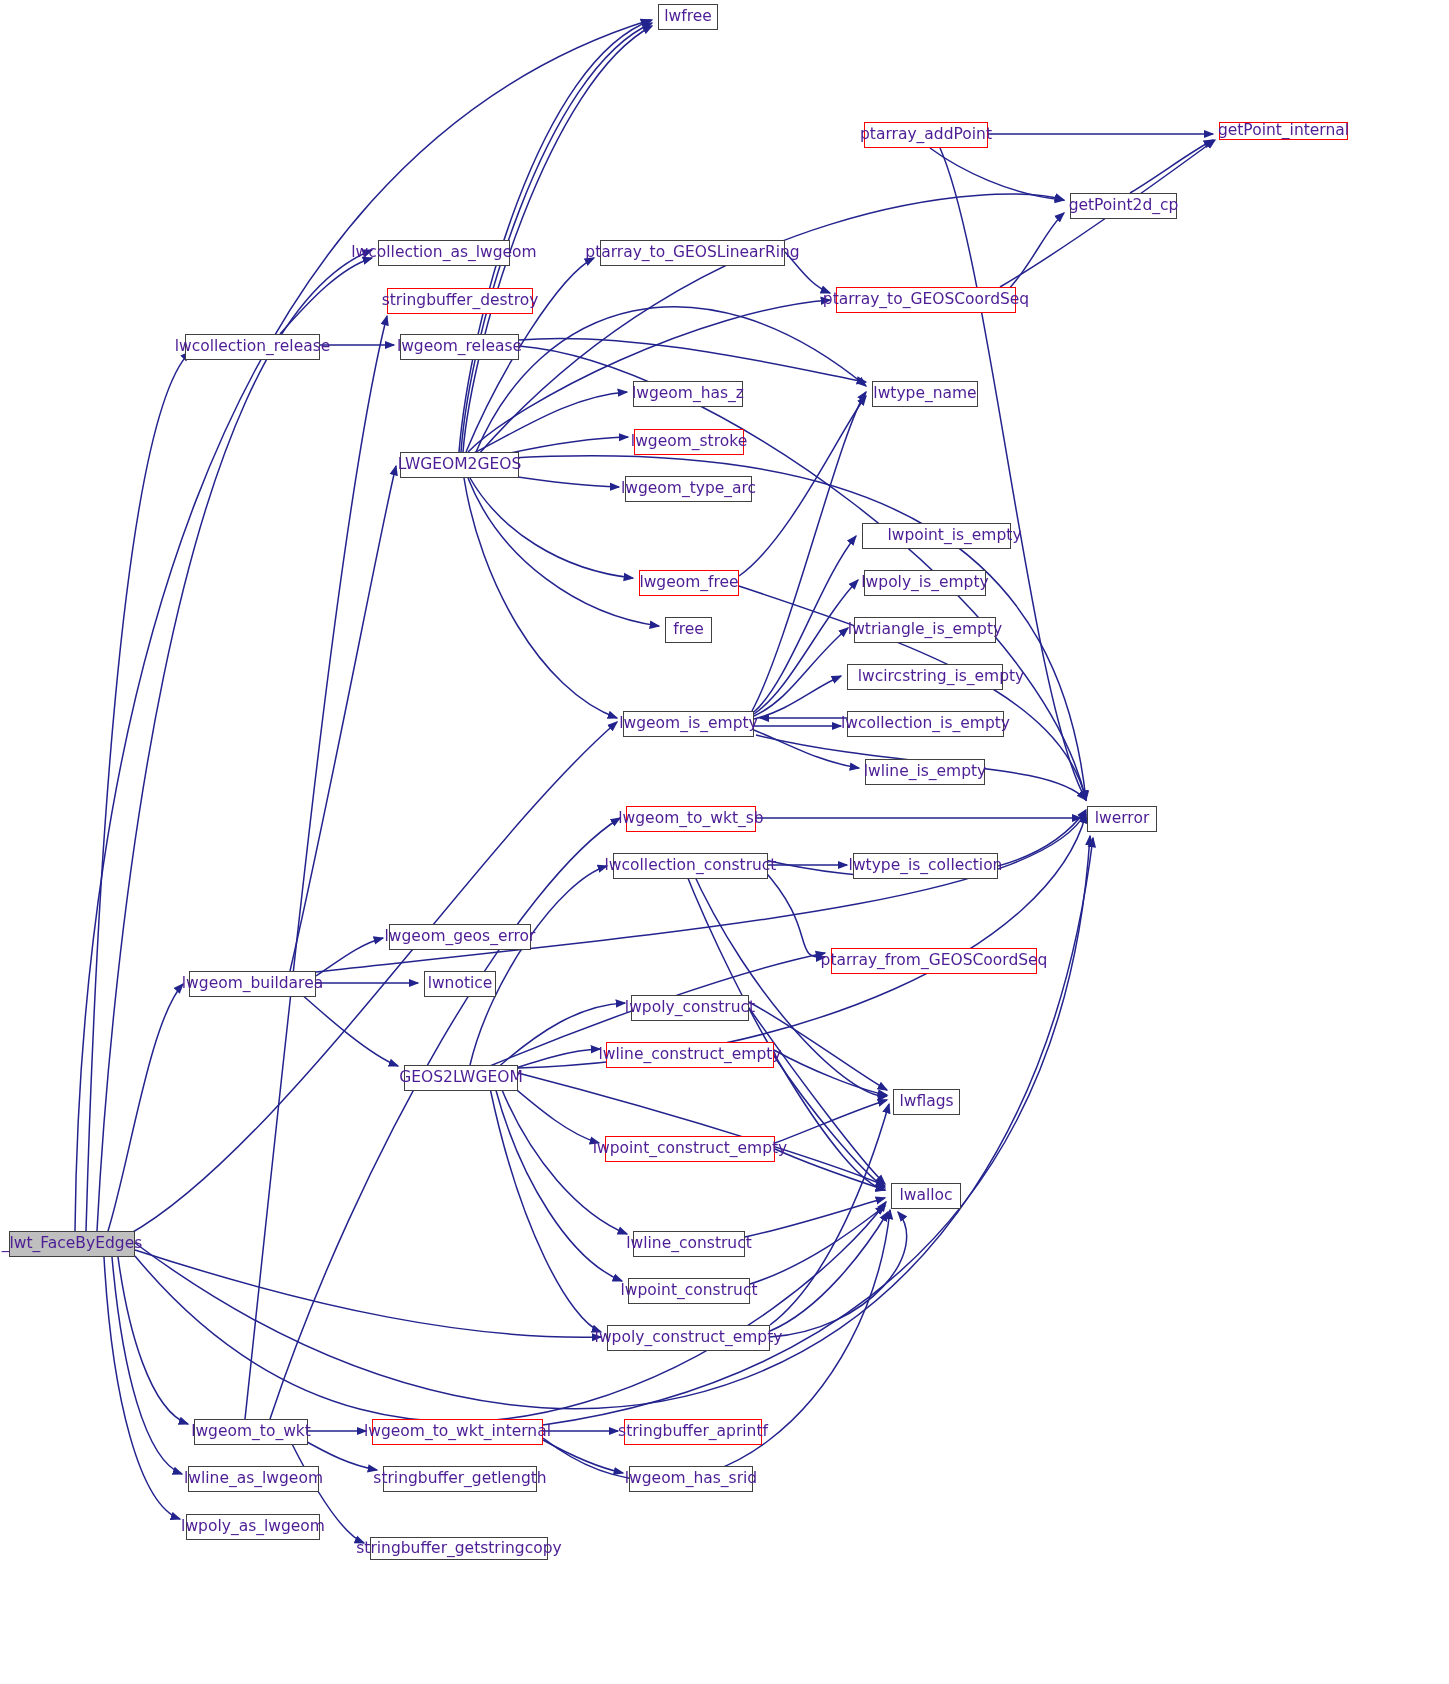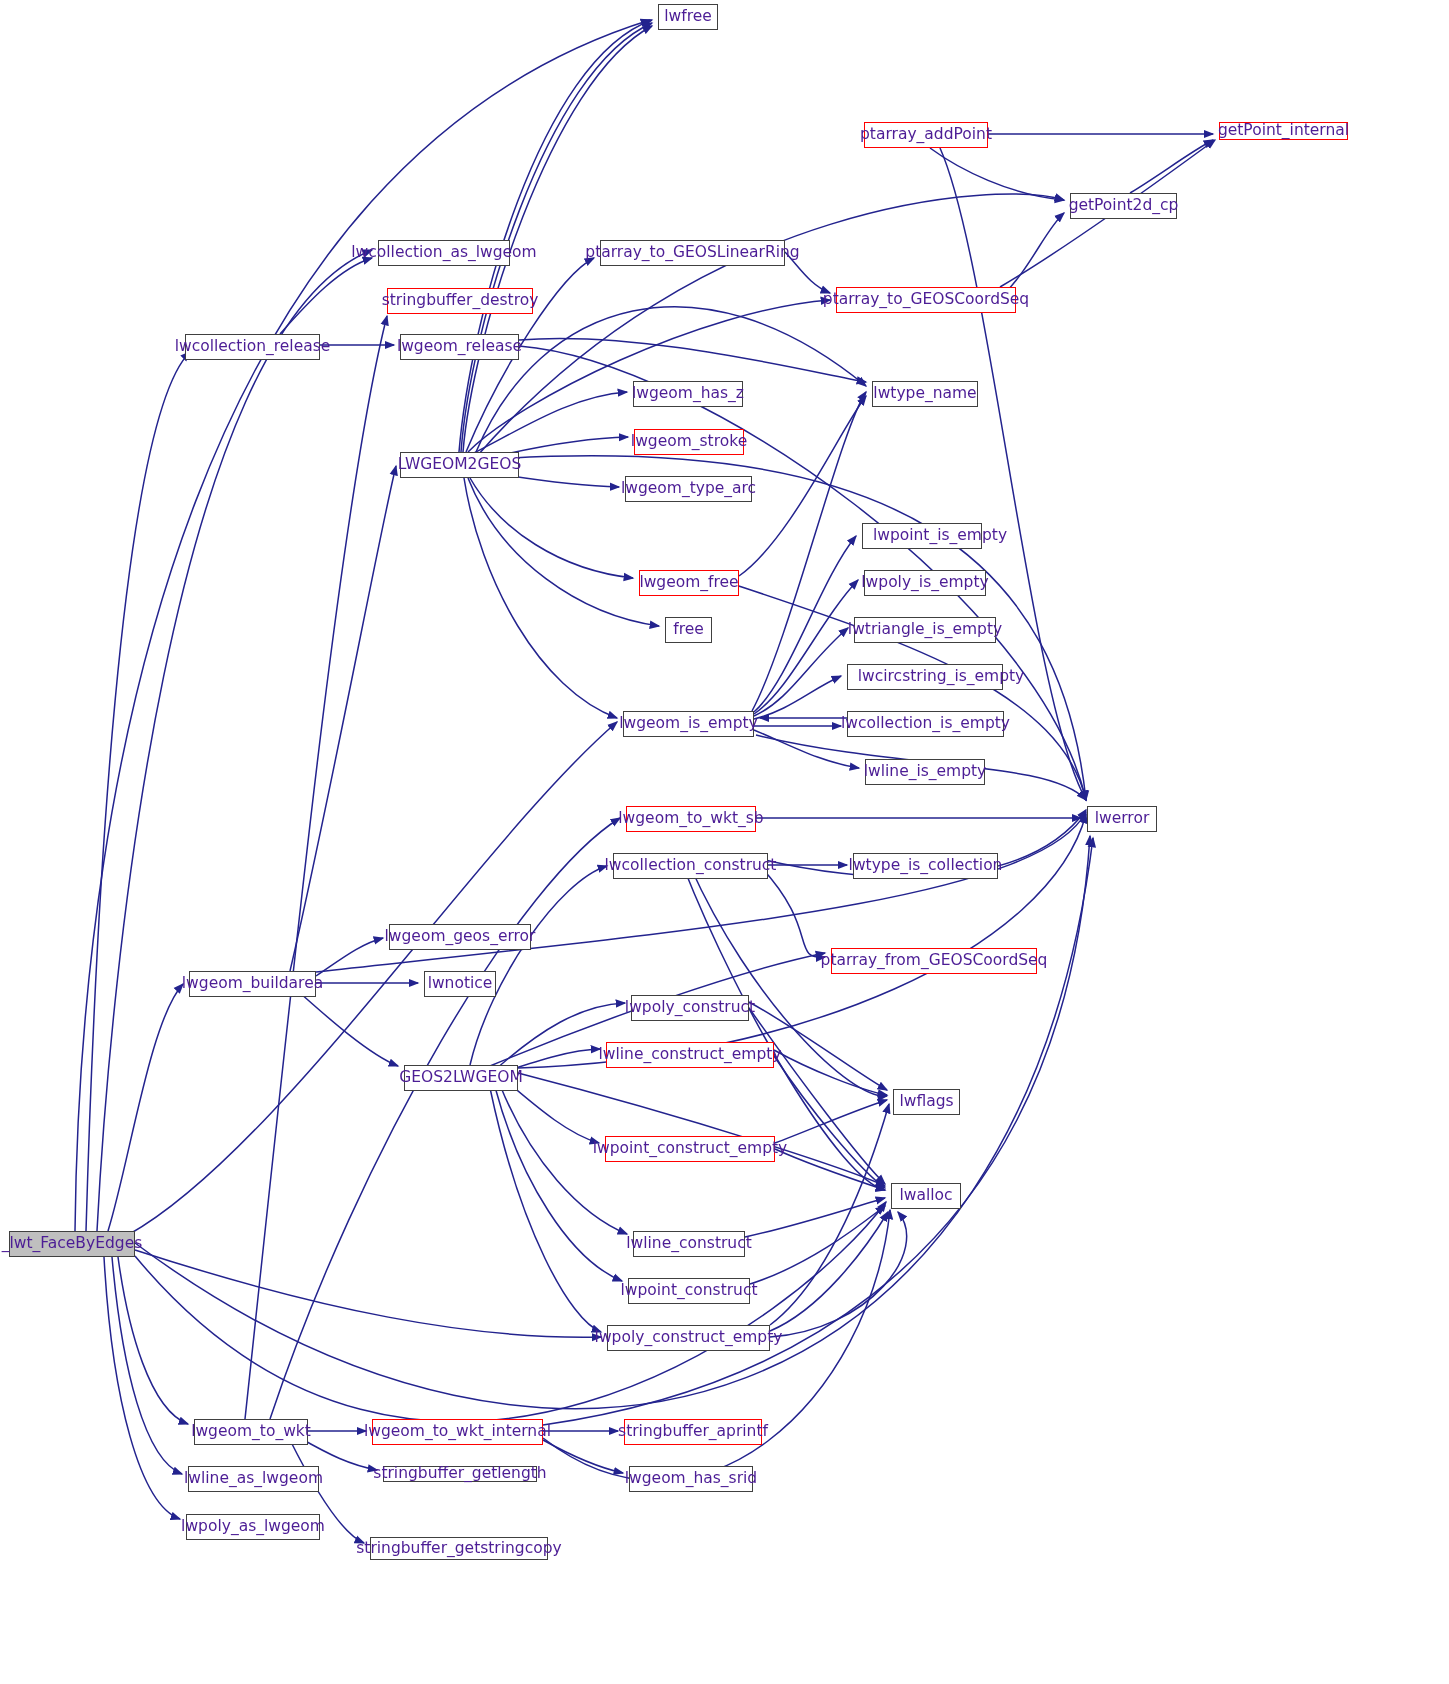--- a/index.html
+++ b/index.html
@@ -207,21 +207,21 @@
   </div>
   <div class="node red" style="left:634px;top:429px;width:110px;height:26px;">
     <span class="node-label">lwgeom_stroke</span>
   </div>
   <div class="node" style="left:400px;top:452px;width:119px;height:26px;">
     <span class="node-label">LWGEOM2GEOS</span>
   </div>
   <div class="node" style="left:625px;top:476px;width:127px;height:26px;">
     <span class="node-label">lwgeom_type_arc</span>
   </div>
-  <div class="node" style="left:862px;top:523px;width:120px;height:26px;padding-left:36px;">
+  <div class="node" style="left:862px;top:523px;width:149px;height:26px;padding-left:36px;">
     <span class="node-label">lwpoint_is_empty</span>
   </div>
   <div class="node red" style="left:639px;top:570px;width:100px;height:26px;">
     <span class="node-label">lwgeom_free</span>
   </div>
   <div class="node" style="left:864px;top:570px;width:122px;height:26px;">
     <span class="node-label">lwpoly_is_empty</span>
   </div>
   <div class="node" style="left:665px;top:617px;width:47px;height:26px;">
     <span class="node-label">free</span>
@@ -300,21 +300,21 @@
   </div>
   <div class="node red" style="left:372px;top:1419px;width:171px;height:26px;">
     <span class="node-label">lwgeom_to_wkt_internal</span>
   </div>
   <div class="node red" style="left:624px;top:1419px;width:138px;height:26px;">
     <span class="node-label">stringbuffer_aprintf</span>
   </div>
   <div class="node" style="left:188px;top:1466px;width:131px;height:26px;">
     <span class="node-label">lwline_as_lwgeom</span>
   </div>
-  <div class="node" style="left:383px;top:1466px;width:154px;height:16px;">
+  <div class="node" style="left:383px;top:1466px;width:154px;height:26px;">
     <span class="node-label">stringbuffer_getlength</span>
   </div>
   <div class="node" style="left:629px;top:1466px;width:124px;height:26px;">
     <span class="node-label">lwgeom_has_srid</span>
   </div>
   <div class="node" style="left:186px;top:1514px;width:134px;height:26px;">
     <span class="node-label">lwpoly_as_lwgeom</span>
   </div>
   <div class="node" style="left:370px;top:1537px;width:178px;height:23px;">
     <span class="node-label">stringbuffer_getstringcopy</span>

